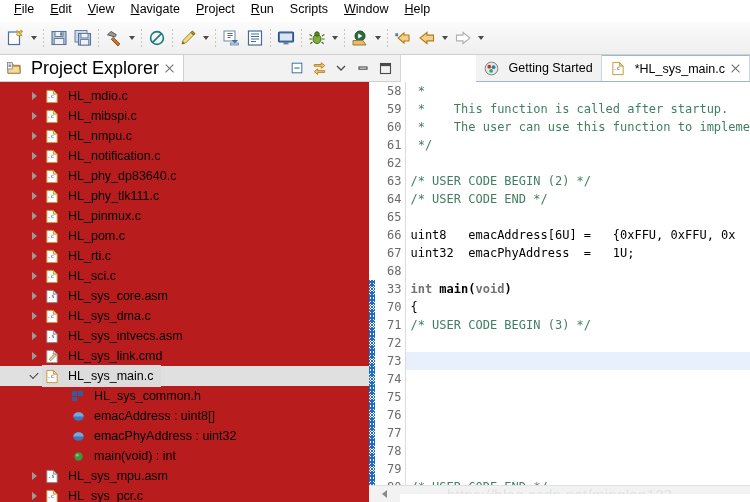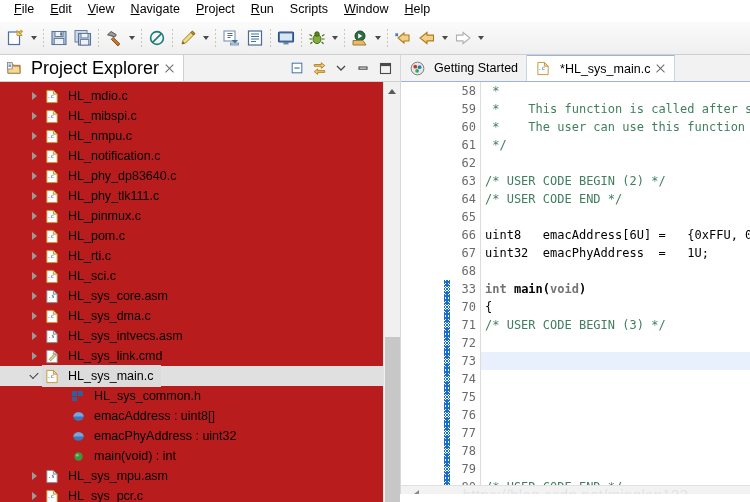--- a/index.html
+++ b/index.html
@@ -113,40 +113,40 @@
   }
   .pe-scroll .up i{
     width:0;height:0;border-left:4px solid transparent;border-right:4px solid transparent;
     border-bottom:5px solid #5a5a5a;display:block;
   }
   .pe-scroll .thumb{
     position:absolute;left:1px;right:0;top:255px;height:165px;background:#c7c7c7;
   }
 
   
-  .right{flex:1 1 auto;display:flex;flex-direction:column;min-width:0;background:#fff;}
+  .right{flex:1 1 auto;display:flex;flex-direction:column;min-width:0;background:#fff;align-items:flex-end;}
   .ed-tabrow{
     height:26px;flex:0 0 auto;display:flex;align-items:stretch;
     background:#f2f2f2;border-bottom:1px solid #9ab6d4;
   }
   .ed-tab{
     display:flex;align-items:center;gap:5px;padding:0 8px;
     font-size:12.5px;color:#000;border-right:1px solid #c8d6e4;background:#f2f2f2;
   }
   .ed-tab.active{background:#ffffff;border-top:1px solid #9ab6d4;}
   .ed-tabrow .filler{flex:1 1 auto;background:#f2f2f2;}
 
   .editor{
     flex:1 1 auto;position:relative;min-height:0;overflow:hidden;background:#ffffff;
     display:flex;flex-direction:column;
   }
   .code-area{flex:1 1 auto;position:relative;overflow:hidden;}
   .cline{
     height:18px;line-height:18px;display:flex;align-items:stretch;white-space:pre;
-    font-family:"DejaVu Sans Mono","Liberation Mono",monospace;font-size:12px;padding-left:43px;
+    font-family:"DejaVu Sans Mono","Liberation Mono",monospace;font-size:12px;
   }
   .cline.hl .ctext{background:#e8f0fe;}
   .chg{width:6px;flex:0 0 auto;background:#ffffff;}
   .cline.changed .chg{
     background-image:
       repeating-linear-gradient(45deg,#1a6fc4 0 1px,transparent 1px 2px),
       repeating-linear-gradient(-45deg,#1a6fc4 0 1px,transparent 1px 2px);
     background-color:#ffffff;
   }
   .gut{

